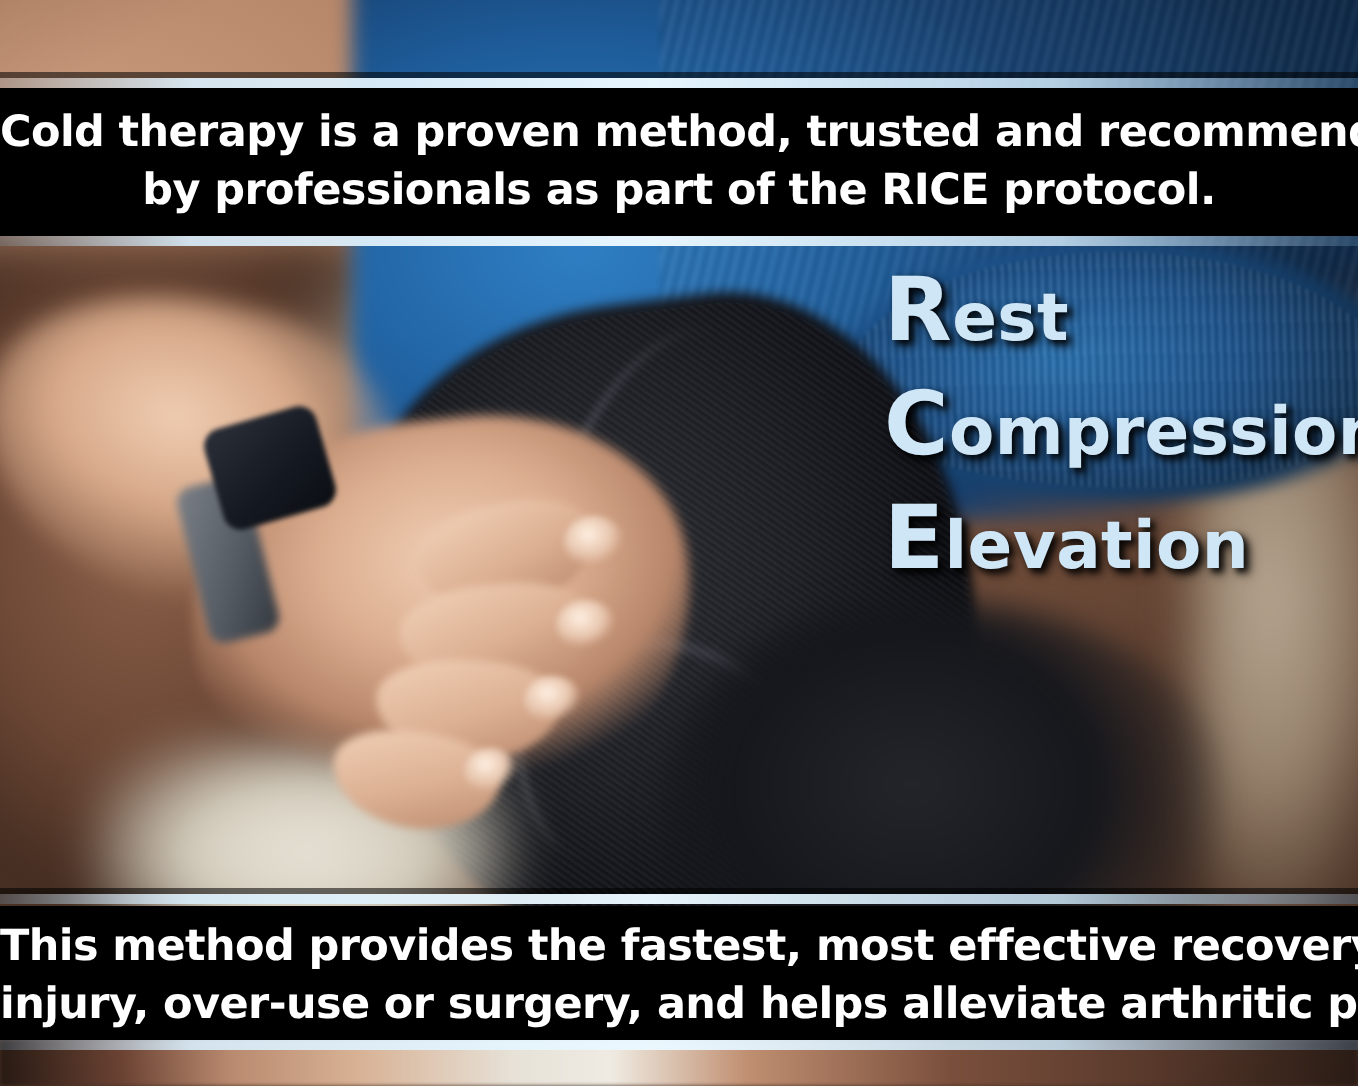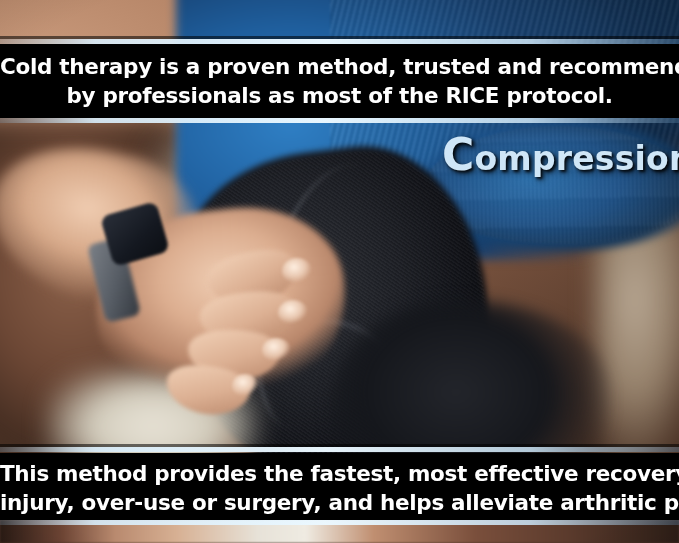--- a/index.html
+++ b/index.html
@@ -362,29 +362,35 @@
     <div class="ph-nail ph-n3"></div>
     <div class="ph-nail ph-n4"></div>
     <div class="ph-watch-band"></div>
     <div class="ph-watch-face"></div>
     <div class="ph-bottom-strip"></div>
     <div class="ph-vignette"></div>
   </div>
 
   <div class="rice">
     <div class="rice-line">
+      <span class="rice-cap">R</span><span>est</span>
+    </div>
+    <div class="rice-line">
       <span class="rice-cap">C</span><span>ompression</span>
+    </div>
+    <div class="rice-line">
+      <span class="rice-cap">E</span><span>levation</span>
     </div>
   </div>
 
   <div class="sep-dark sep-dark-a"></div>
   <div class="sep sep-a"></div>
   <div class="banner banner-top">
     <p>Cold therapy is a proven method, trusted and recommended</p>
-    <p>by professionals as most of the RICE protocol.</p>
+    <p>by professionals as part of the RICE protocol.</p>
   </div>
   <div class="sep sep-b"></div>
 
   <div class="sep-dark sep-dark-b"></div>
   <div class="sep sep-c"></div>
   <div class="banner banner-bottom">
     <p>This method provides the fastest, most effective recovery from</p>
     <p>injury, over-use or surgery, and helps alleviate arthritic pain.</p>
   </div>
   <div class="sep sep-d"></div>

